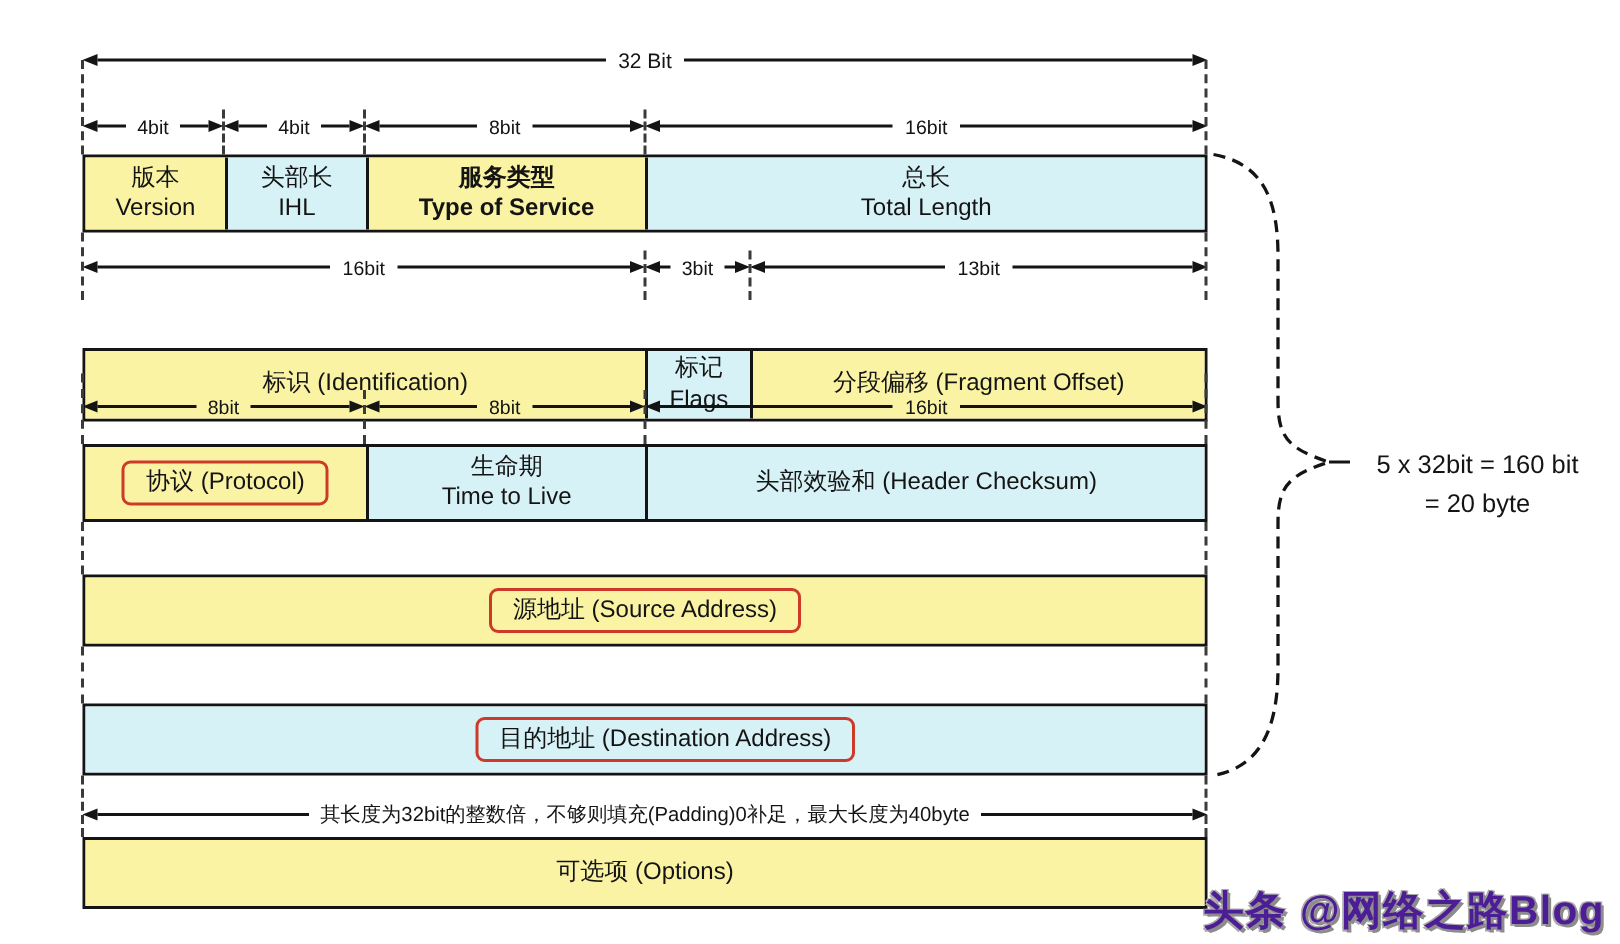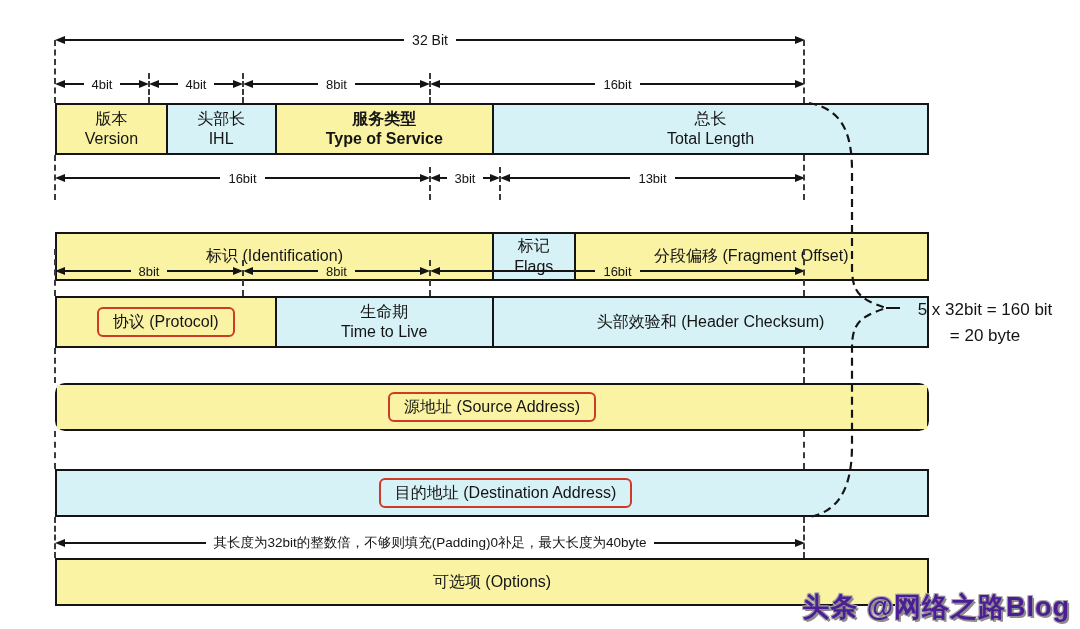--- a/index.html
+++ b/index.html
@@ -13,21 +13,21 @@
   .measure{position:absolute;display:flex;align-items:center;height:14px;}
   .measure .line{flex:1;height:2px;background:var(--line);min-width:4px;}
   .measure .ah{width:0;height:0;border-top:4.5px solid transparent;border-bottom:4.5px solid transparent;flex:0 0 auto;}
   .measure .ah.l{border-right:10px solid var(--line);}
   .measure .ah.r{border-left:10px solid var(--line);}
   .measure .lbl{padding:0 8px;font-size:13px;white-space:nowrap;flex:0 0 auto;}
   .measure .lbl.big{font-size:14px;}
   
   .vdash{position:absolute;width:0;border-left:2px dashed #3a3a3a;}
   
-  .row{position:absolute;left:55px;width:874px;display:flex;border:2.5px solid var(--line);box-sizing:border-box;background:#fff;}
+  .row{position:absolute;left:55px;width:750px;display:flex;border:2.5px solid var(--line);box-sizing:border-box;background:#fff;}
   .cell{display:flex;flex-direction:column;align-items:center;justify-content:center;
         font-size:16px;line-height:1.28;text-align:center;border-left:2.5px solid var(--line);box-sizing:border-box;}
   .cell:first-child{border-left:none;}
   .cell.yellow{background:var(--yellow);}
   .cell.cyan{background:var(--cyan);}
   .hl{border:2.5px solid var(--red);border-radius:6px;padding:3px 14px;}
   
   .brace-svg{position:absolute;left:806px;top:101px;}
   .brace-tip-line{position:absolute;left:886px;top:307px;width:14px;height:2px;background:var(--line);}
   .brace-text{position:absolute;left:896px;top:297px;width:178px;font-size:17px;line-height:1.5;text-align:center;white-space:nowrap;}
@@ -163,21 +163,21 @@
     </div>
     <div class="cell cyan" style="flex:0 0 25%;">
       <span>生命期</span>
       <span>Time to Live</span>
     </div>
     <div class="cell cyan" style="flex:1;">
       <span>头部效验和 (Header Checksum)</span>
     </div>
   </div>
 
-  <div class="row" style="top:383px;height:48px;border-radius:10px;">
+  <div class="row" style="top:383px;height:48px;">
     <div class="cell yellow" style="flex:1;">
       <span class="hl">源地址 (Source Address)</span>
     </div>
   </div>
 
   <div class="row" style="top:469px;height:48px;">
     <div class="cell cyan" style="flex:1;padding-left:27px;">
       <span class="hl">目的地址 (Destination Address)</span>
     </div>
   </div>

